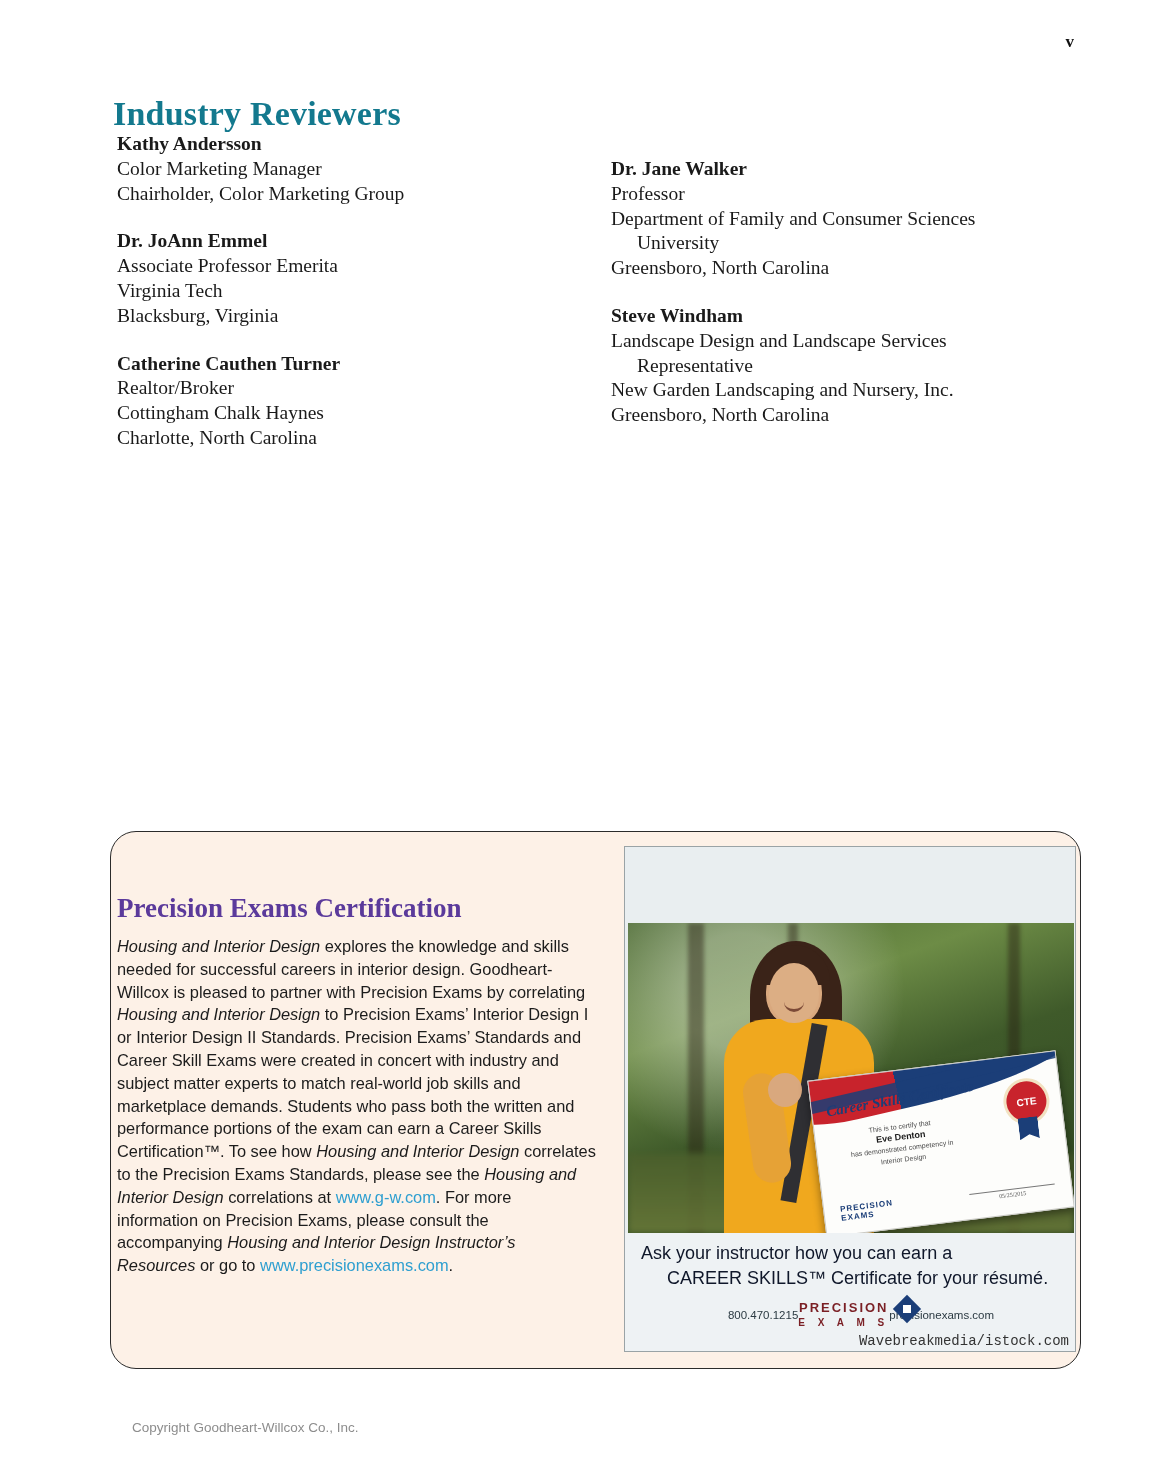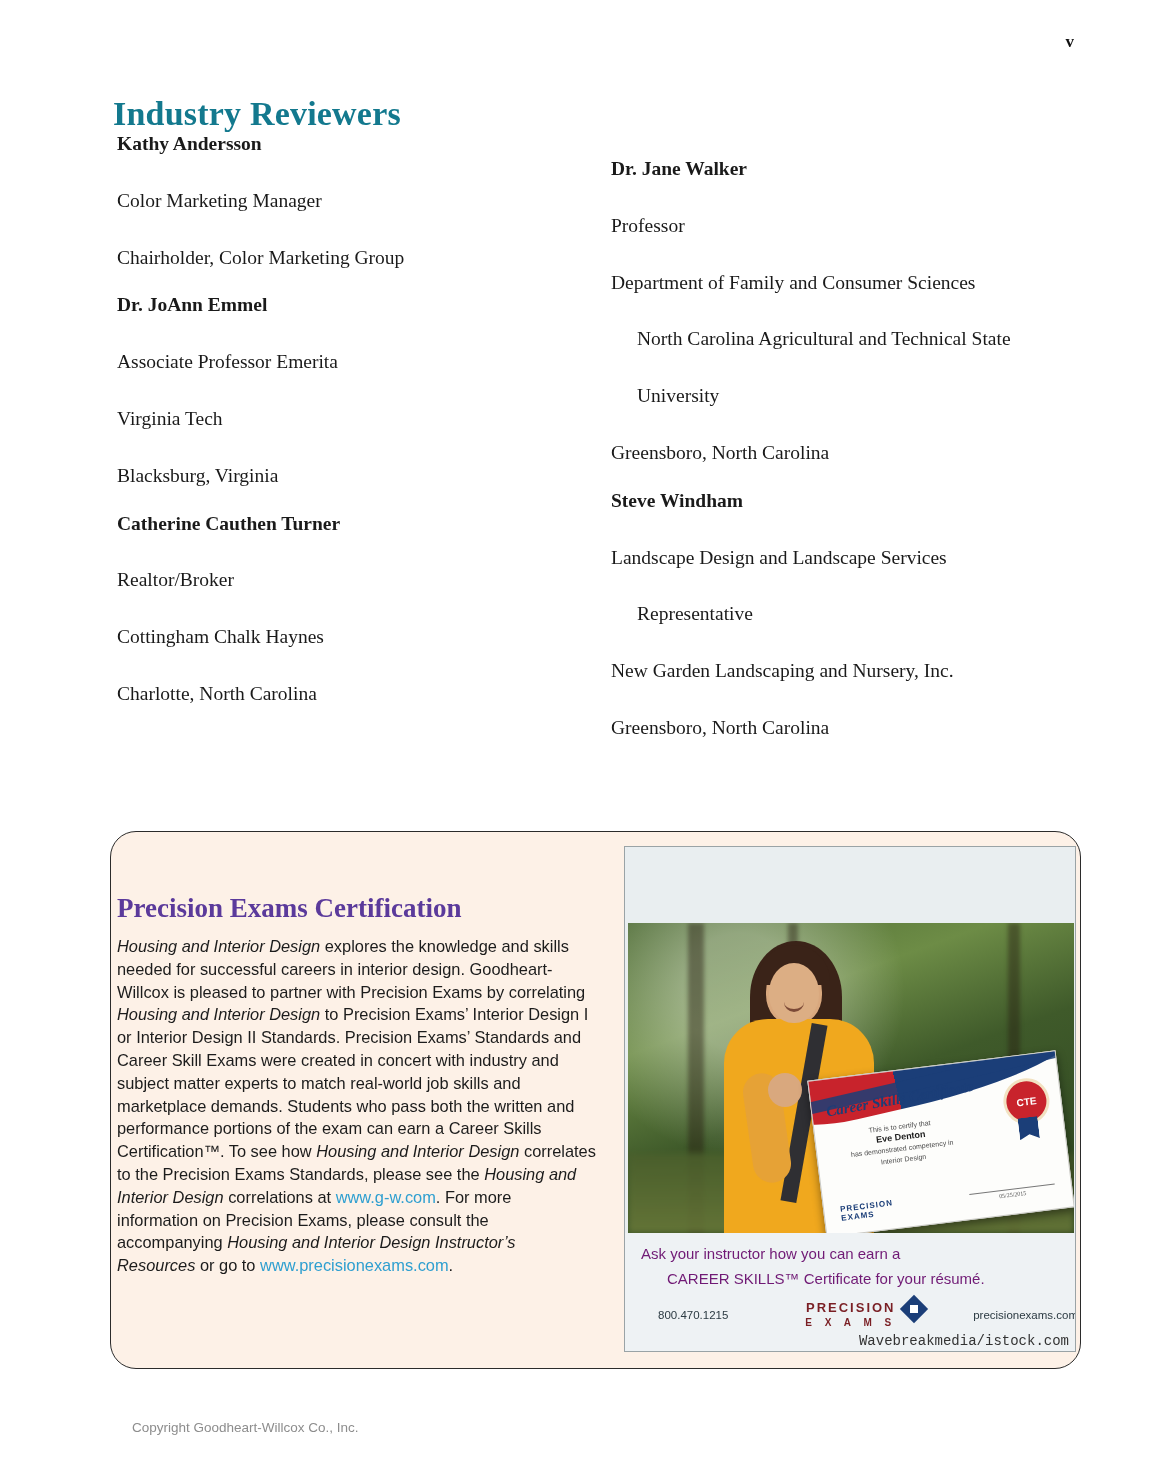--- a/index.html
+++ b/index.html
@@ -45,21 +45,21 @@
     line-height: 24.8px;
   }
   .col-left { left: 117px; top: 132px; width: 420px; }
   .col-right { left: 611px; top: 157px; width: 470px; }
   .person { margin-bottom: 23px; }
   .person:last-child { margin-bottom: 0; }
   .p-name {
     font-weight: bold;
     display: block;
   }
-  .p-line { display: block; margin-top: 32px; }
+  .p-line { display: block; }
   .p-line.indent { padding-left: 26px; }
 
   
   .pe-box {
     position: absolute;
     left: 110px;
     top: 831px;
     width: 971px;
     height: 538px;
     background: #fdf1e7;
@@ -318,32 +318,32 @@
     left: 0;
     top: 386px;
     width: 100%;
     height: 120px;
     background: #eef2f4;
     box-sizing: border-box;
     padding: 8px 14px 0 16px;
   }
   .ad-bottom-text {
     font-family: "Liberation Sans", sans-serif;
-    font-size: 15px;
+    font-size: 18px;
     line-height: 25px;
-    color: #701a75;
+    color: #0f172a;
   }
   .ad-bottom-text .ind { display: inline-block; padding-left: 26px; }
   .ad-footer {
     position: absolute;
-    left: 17px; bottom: 22px;
+    left: 10px; bottom: 22px;
     width: 100%;
     display: flex;
     align-items: center;
-    justify-content: space-between;
+    justify-content: center;
     padding: 0 14px 0 16px;
     box-sizing: border-box;
     font-family: "Liberation Sans", sans-serif;
     font-size: 11.5px;
     color: #2b3a42;
   }
   .pe-logo {
     font-family: "Liberation Sans", sans-serif;
     color: #7a1f24;
     font-weight: bold;
@@ -419,21 +419,20 @@
       <span class="p-line">Cottingham Chalk Haynes</span>
       <span class="p-line">Charlotte, North Carolina</span>
     </div>
   </div>
 
   <div class="col col-right">
     <div class="person">
       <span class="p-name">Dr. Jane Walker</span>
       <span class="p-line">Professor</span>
       <span class="p-line">Department of Family and Consumer Sciences</span>
-      <span class="p-line indent">North Carolina Agricultural and Technical State</span>
       <span class="p-line indent">University</span>
       <span class="p-line">Greensboro, North Carolina</span>
     </div>
     <div class="person">
       <span class="p-name">Steve Windham</span>
       <span class="p-line">Landscape Design and Landscape Services</span>
       <span class="p-line indent">Representative</span>
       <span class="p-line">New Garden Landscaping and Nursery, Inc.</span>
       <span class="p-line">Greensboro, North Carolina</span>
     </div>

